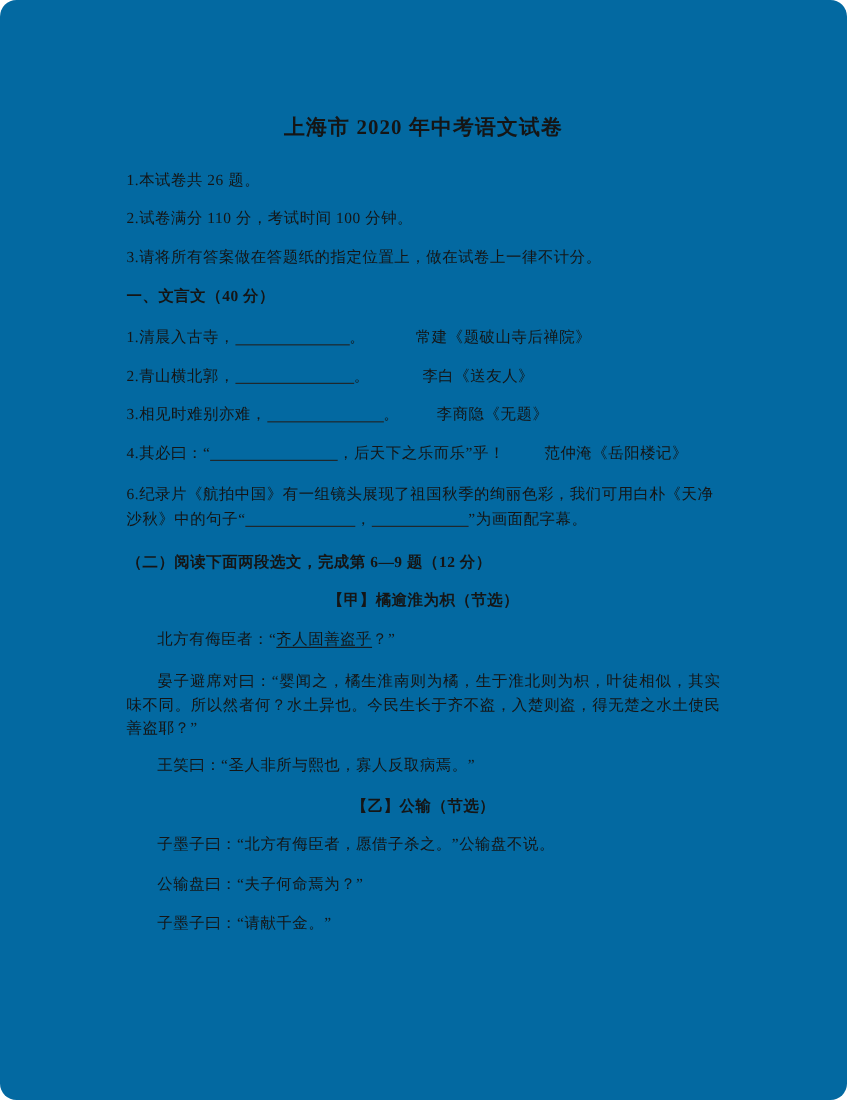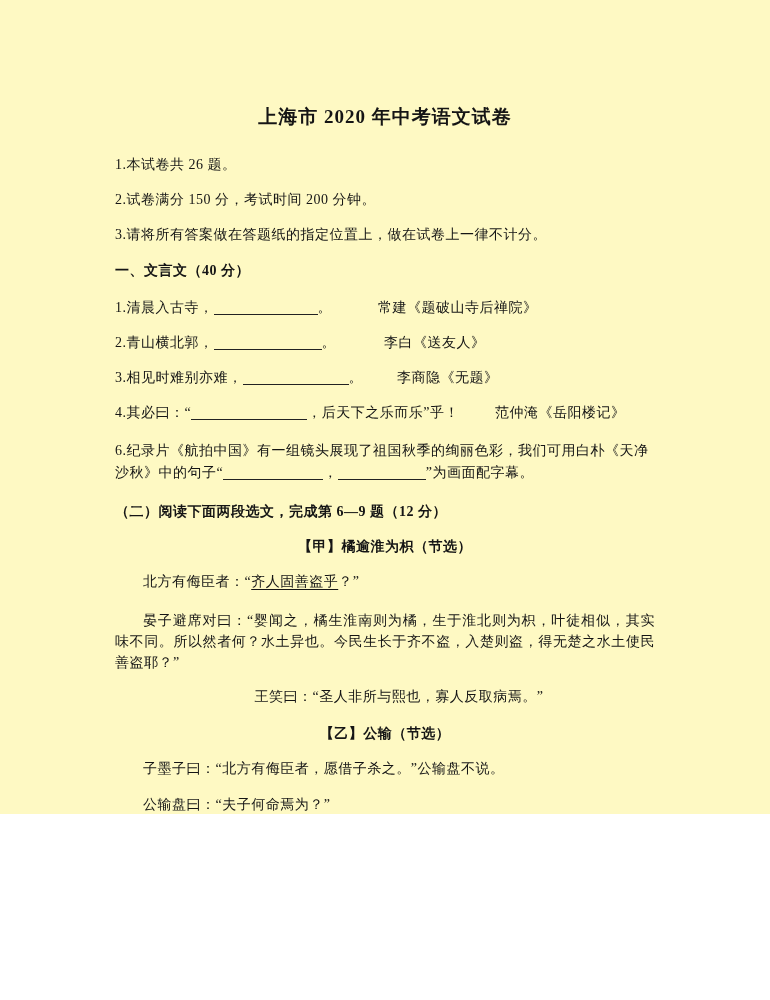--- a/index.html
+++ b/index.html
@@ -3,26 +3,27 @@
 <meta charset="utf-8">
 <style>
   html, body {
     margin: 0;
     padding: 0;
     background: #ffffff;
   }
   .page {
     position: relative;
     width: 770px;
-    height: 814px;
-    background: #fef9c3;
+    height: 1000px;
+    background: #0369a1;
     color: #151515;
     font-family: "Liberation Serif", "DejaVu Serif", serif;
     overflow: hidden;
     box-sizing: border-box;
+    border-radius: 15px;
   }
   .content {
     padding: 104px 115px 0 115px;
     box-sizing: border-box;
   }
   .doc-title {
     text-align: center;
     font-size: 19px;
     font-weight: bold;
     letter-spacing: 1px;
@@ -83,21 +84,21 @@
 </style>
 </head>
 <body>
 
 <div class="page">
   <div class="content">
 
     <div class="doc-title">上海市 2020 年中考语文试卷</div>
 
     <div class="line">1.本试卷共 26 题。</div>
-    <div class="line">2.试卷满分 150 分，考试时间 200 分钟。</div>
+    <div class="line">2.试卷满分 110 分，考试时间 100 分钟。</div>
     <div class="line">3.请将所有答案做在答题纸的指定位置上，做在试卷上一律不计分。</div>
 
     <div class="line bold" style="margin-bottom:21px;">一、文言文（40 分）</div>
 
 
     <div class="line">
       <span>1.清晨入古寺，</span><span class="blank" style="width:104px;"></span><span>。</span><span class="gap" style="width:46px;"></span><span>常建《题破山寺后禅院》</span>
     </div>
 
     <div class="line">
@@ -122,21 +123,21 @@
     <div class="line bold">（二）阅读下面两段选文，完成第 6—9 题（12 分）</div>
 
     <div class="center-head">【甲】橘逾淮为枳（节选）</div>
 
     <div class="para para-single">
       <span>北方有侮臣者：“</span><span class="ul">齐人固善盗乎</span><span>？”</span>
     </div>
 
     <div class="para" style="margin-bottom:16px;">晏子避席对曰：“婴闻之，橘生淮南则为橘，生于淮北则为枳，叶徒相似，其实味不同。所以然者何？水土异也。今民生长于齐不盗，入楚则盗，得无楚之水土使民善盗耶？”</div>
 
-    <div class="para para-single" style="margin-bottom:21px;text-align:center;">王笑曰：“圣人非所与熙也，寡人反取病焉。”</div>
+    <div class="para para-single" style="margin-bottom:21px;">王笑曰：“圣人非所与熙也，寡人反取病焉。”</div>
 
     <div class="center-head">【乙】公输（节选）</div>
 
     <div class="para para-single">子墨子曰：“北方有侮臣者，愿借子杀之。”公输盘不说。</div>
     <div class="para para-single">公输盘曰：“夫子何命焉为？”</div>
     <div class="para para-single">子墨子曰：“请献千金。”</div>
 
   </div>
 </div>
 

